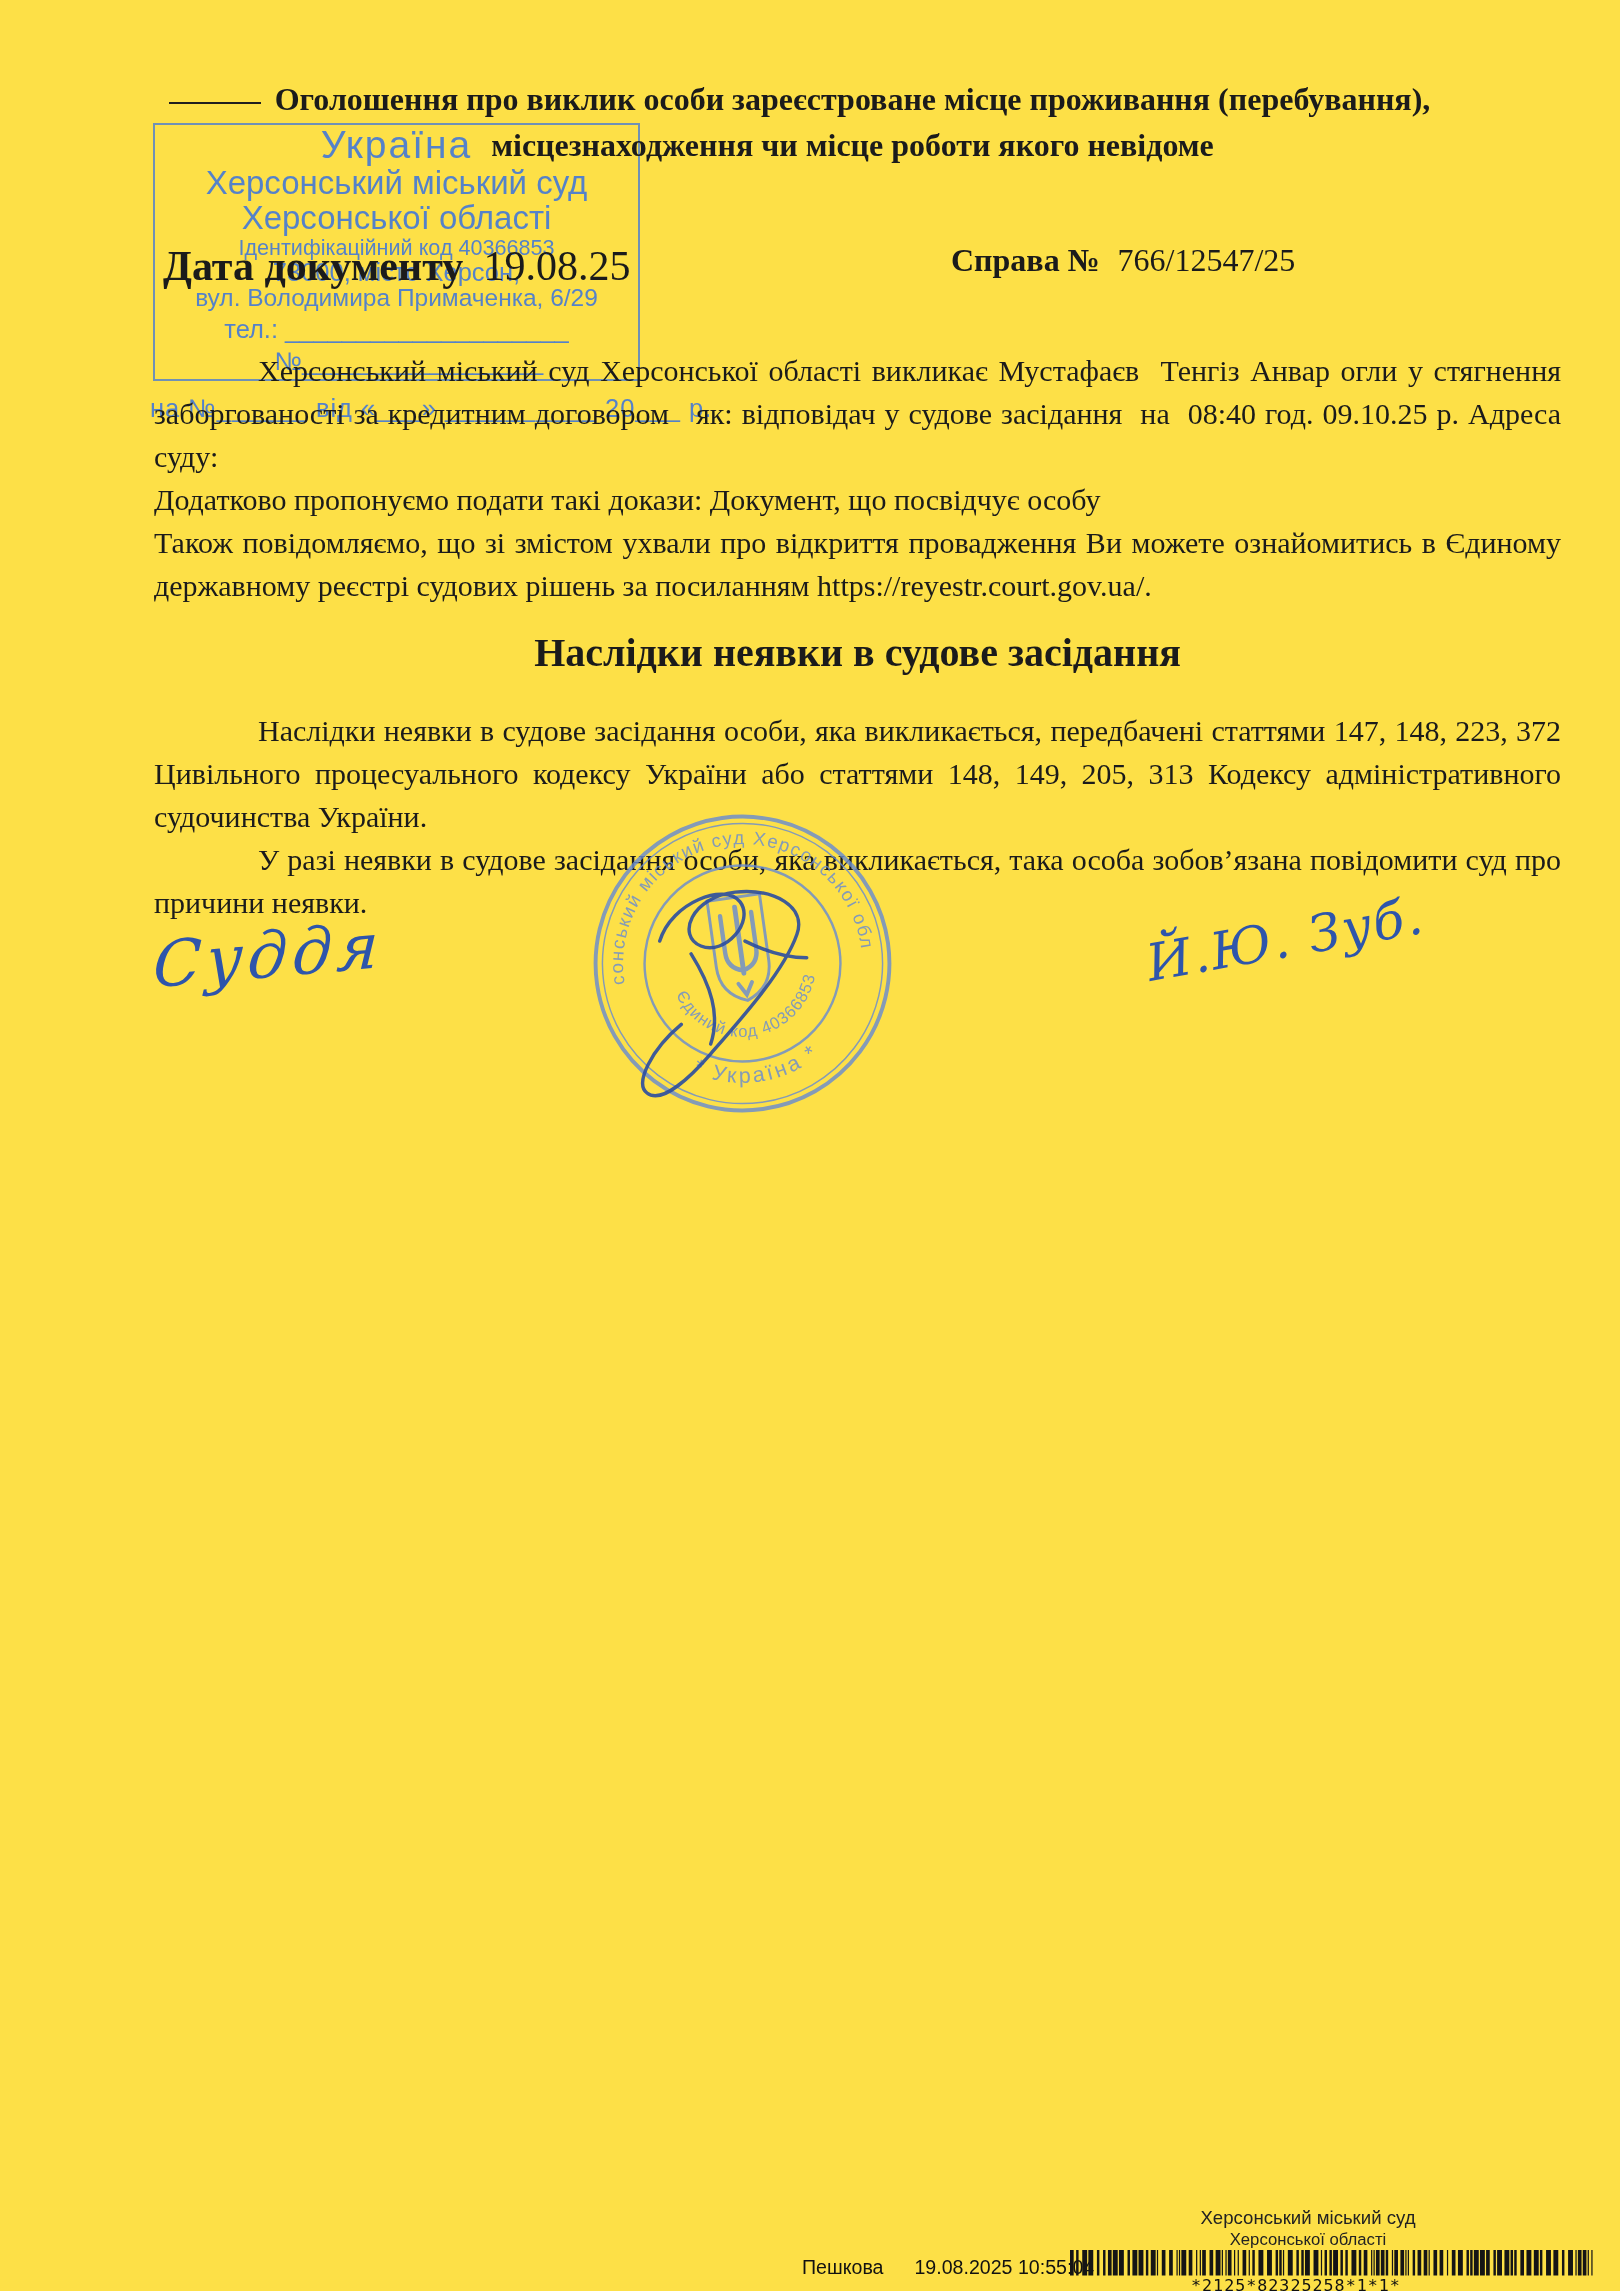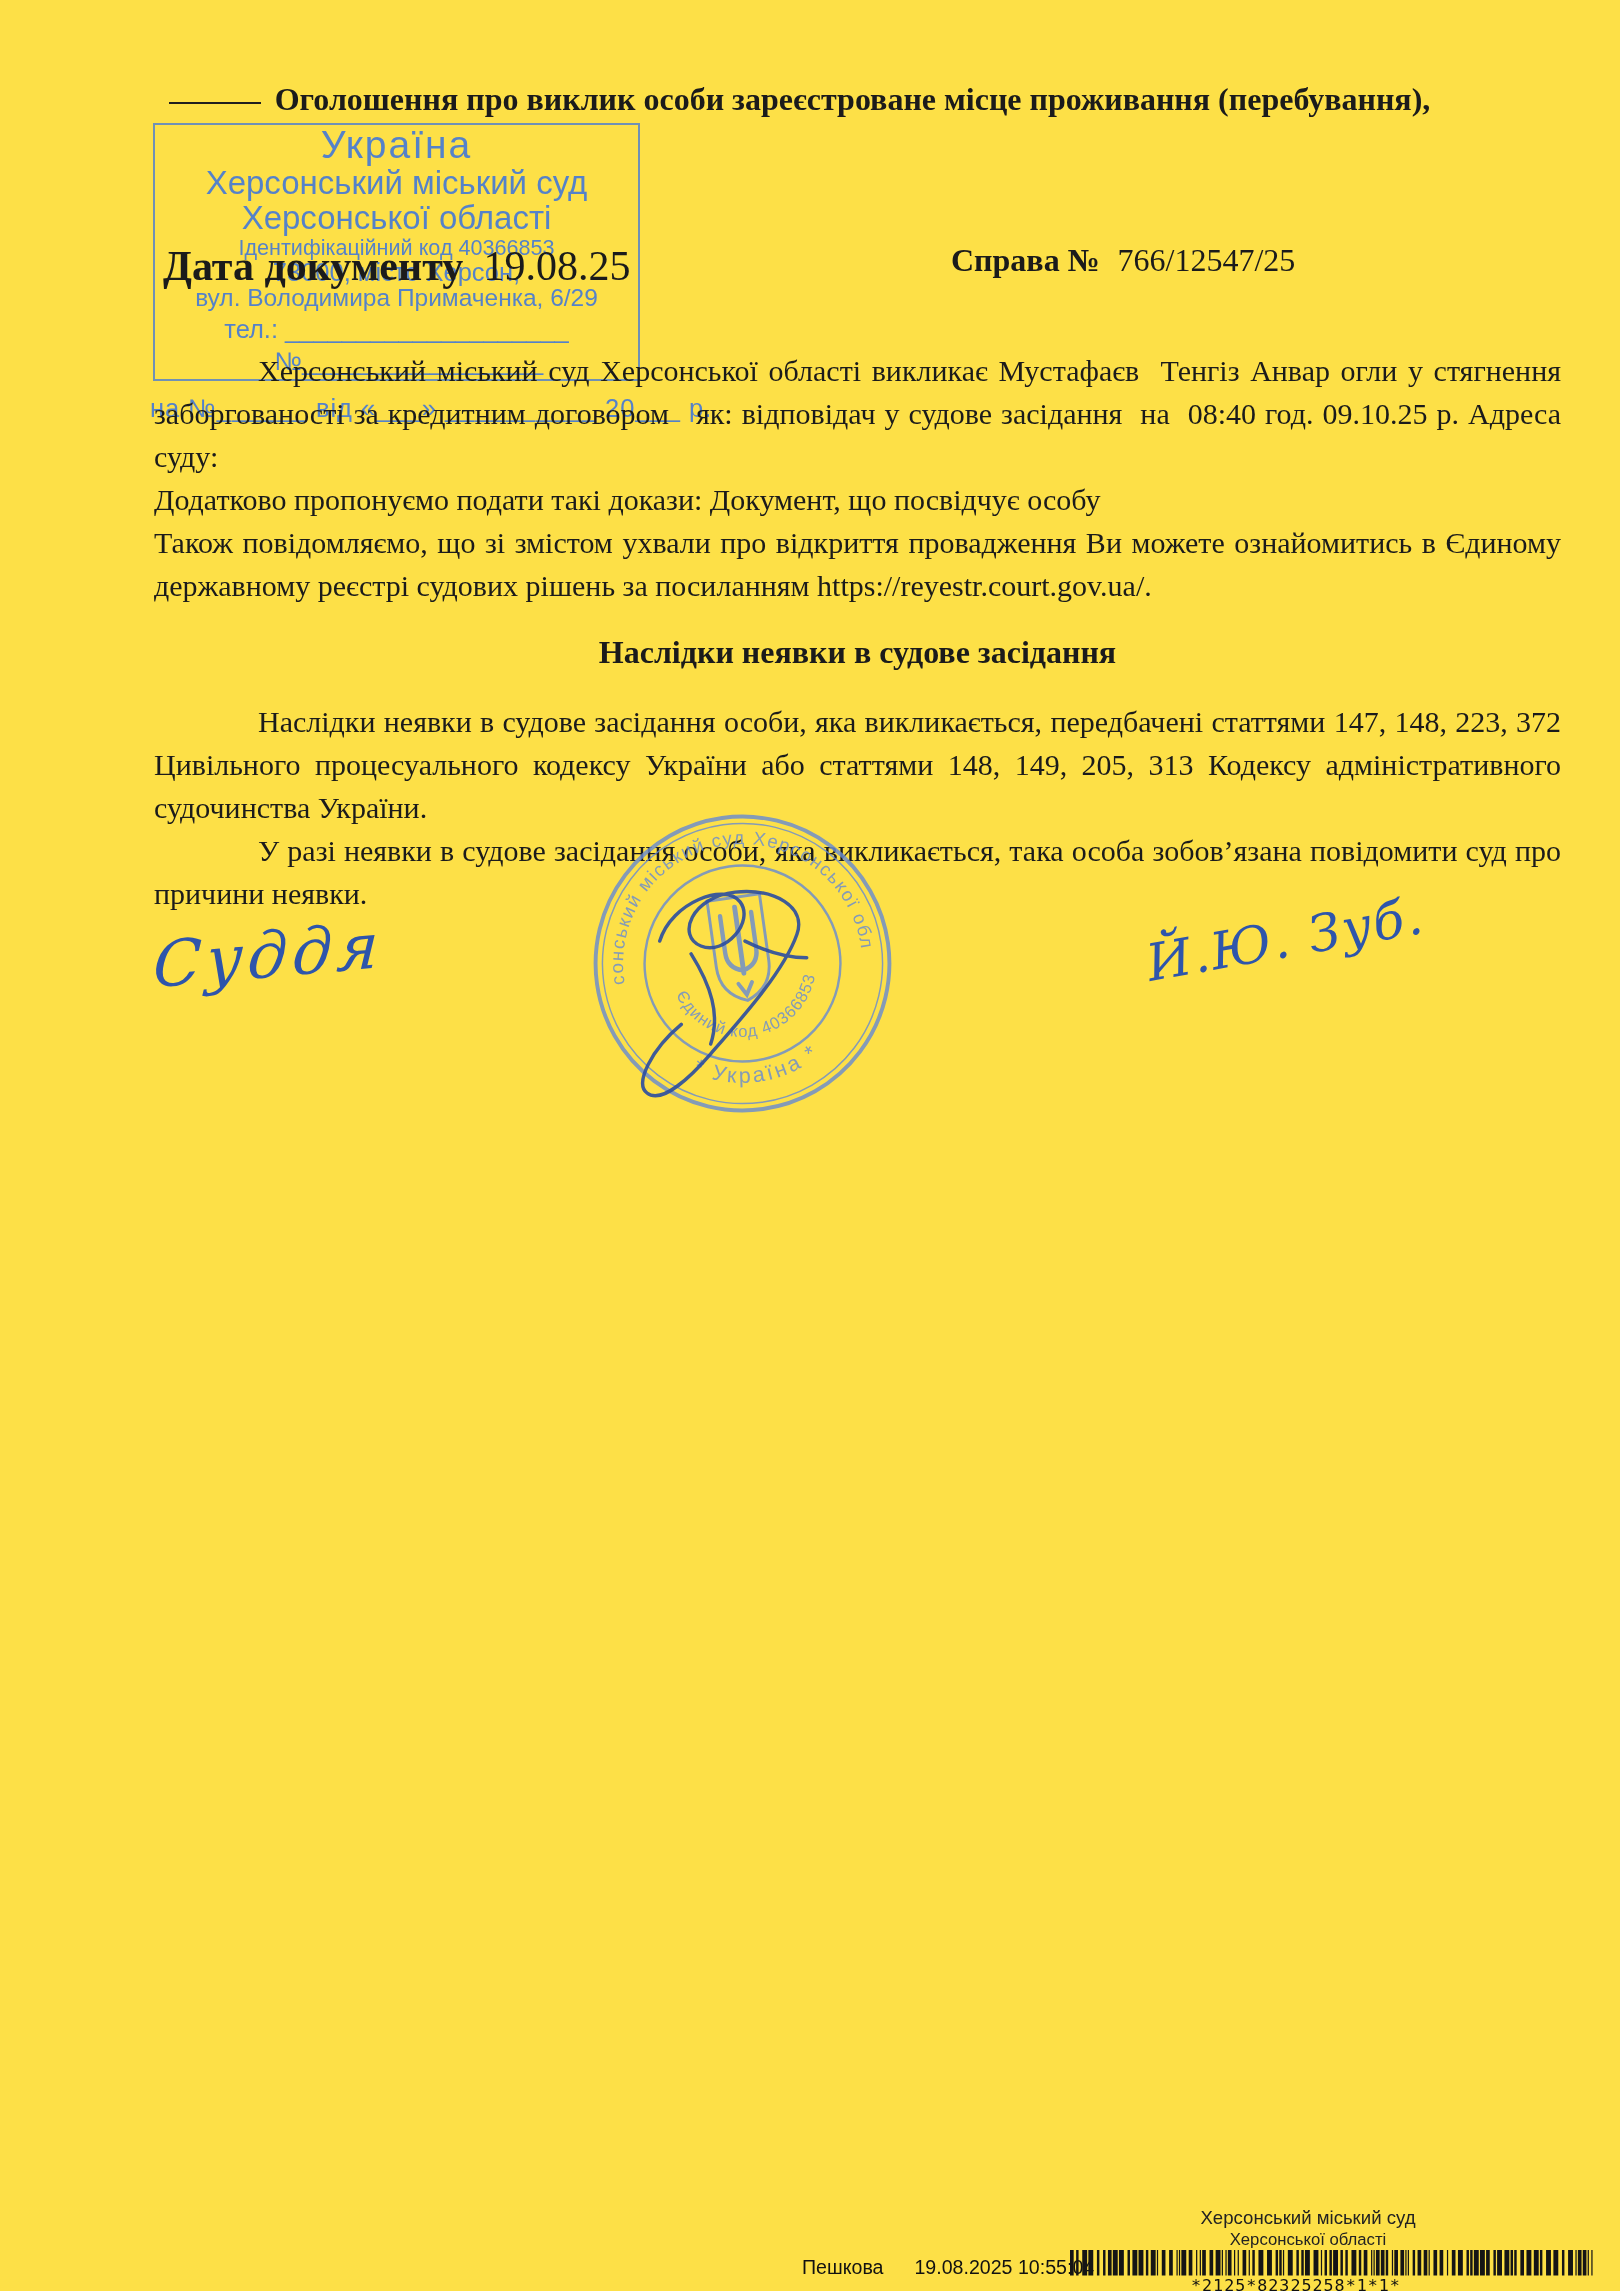--- a/index.html
+++ b/index.html
@@ -37,22 +37,22 @@
   .meta-date { position:absolute; left:163px; top:242px; font-size:42px; z-index:3; }
   .meta-case { position:absolute; left:951px; top:242px; font-size:32px; z-index:3; }
   .b { font-weight:bold; }
   .meta-date span + span, .meta-case span + span { margin-left:9.8px; }
 
   
   .bodytext { position:absolute; top:349px; left:154px; width:1407px;
     font-size:30px; z-index:3; }
   .para { text-align:justify; white-space:pre-wrap; line-height:43px; }
   .indent { text-indent:104px; }
-  .heading { text-align:center; font-weight:bold; font-size:32px;
-    margin-top:23.5px; margin-bottom:26px; text-indent:0; }
+  .heading { text-align:center; font-weight:bold; font-size:40px;
+    margin-top:23.5px; margin-bottom:35px; text-indent:0; }
 
   
   .judge-script { position:absolute; left:153px; top:919px; z-index:5;
     font-family:"DejaVu Serif", serif; font-style:italic; font-size:63px;
     color:#2e55ab; transform:rotate(-5deg) skewX(-8deg); letter-spacing:4.9px; }
   .seal { position:absolute; left:576px; top:797px; width:333px; height:333px;
     z-index:4; opacity:.82; transform:rotate(-8deg); }
   .seal text { font-family:"Liberation Sans", sans-serif; fill:#6a8cd0; }
   .sig-overlay { position:absolute; left:544px; top:848px; width:353px; height:294px; z-index:5; }
   .right-sig { position:absolute; left:1145px; top:910px; z-index:5;
@@ -75,20 +75,21 @@
 </style>
 </head>
 <body>
 
 <div class="page">
 
   <div class="lead-line"></div>
 
   <div class="title">
     <div>Оголошення про виклик особи зареєстроване місце проживання (перебування),</div>
+    <div>місцезнаходження чи місце роботи якого невідоме</div>
   </div>
 
   <div class="hstamp">
     <div class="hs hs-country">Україна</div>
     <div class="hs hs-court">Херсонський міський суд</div>
     <div class="hs hs-region">Херсонської області</div>
     <div class="hs hs-id">Ідентифікаційний код 40366853</div>
     <div class="hs hs-city">73000, місто Херсон,</div>
     <div class="hs hs-street">вул. Володимира Примаченка,  6/29</div>
     <div class="hs hs-tel">тел.: ____________________</div>

